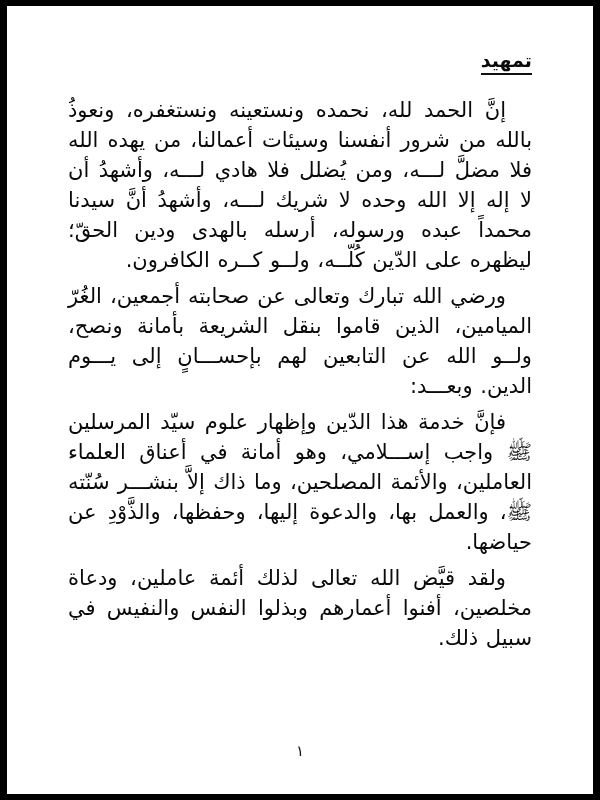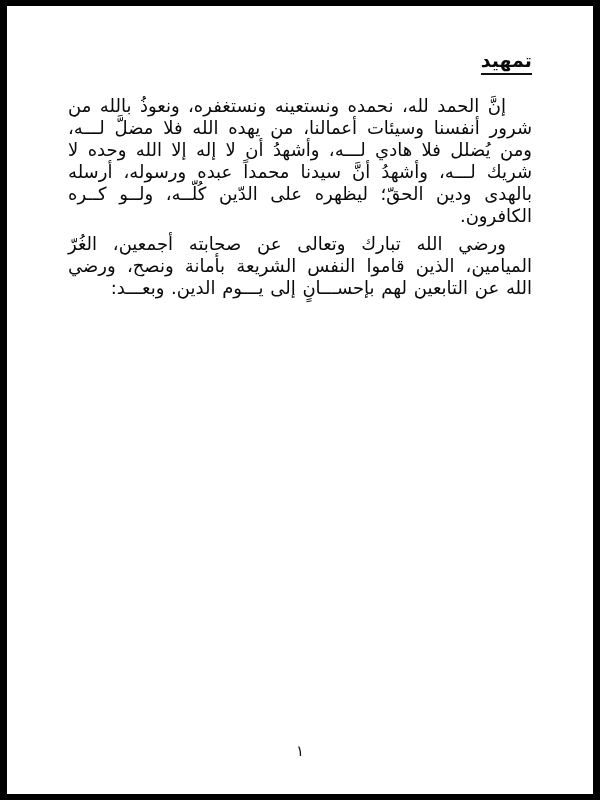--- a/index.html
+++ b/index.html
@@ -50,22 +50,22 @@
     letter-spacing: 0;
   }
   .doc-title span {
     display: inline-block;
     border-bottom: 2px solid #111;
     padding-bottom: 2px;
   }
 
   .para {
     margin: 0 0 6px 0;
-    font-size: 18px;
-    line-height: 22px;
+    font-size: 21px;
+    line-height: 30px;
     text-indent: 26px;
     text-align: justify;
     text-align-last: right;
     word-spacing: 1px;
   }
 
   .page-number {
     position: absolute;
     bottom: 34px;
     left: 0;
@@ -83,20 +83,22 @@
 <div class="page">
   <div class="sheet">
 
     <div class="content">
 
       <h1 class="doc-title">
         <span>تمهيد</span>
       </h1>
 
       <p class="para">إنَّ الحمد لله، نحمده ونستعينه ونستغفره، ونعوذُ بالله من شرور أنفسنا وسيئات أعمالنا، من يهده الله فلا مضلَّ لـــه، ومن يُضلل فلا هادي لـــه، وأشهدُ أن لا إله إلا الله وحده لا شريك لـــه، وأشهدُ أنَّ سيدنا محمداً عبده ورسوله، أرسله بالهدى ودين الحقّ؛ ليظهره على الدّين كُلّــه، ولــو كــره الكافرون.</p>
-      <p class="para">ورضي الله تبارك وتعالى عن صحابته أجمعين، الغُرّ الميامين، الذين قاموا النفس الشريعة بأمانة ونصح، ورضي الله عن التابعين لهم بإحســـانٍ إلى يـــوم الدين. وبعـــد:</p>
+      <p class="para">ورضي الله تبارك وتعالى عن صحابته أجمعين، الغُرّ الميامين، الذين قاموا بنقل الشريعة بأمانة ونصح، ولــو الله عن التابعين لهم بإحســـانٍ إلى يـــوم الدين. وبعـــد:</p>
+      <p class="para">فإنَّ خدمة هذا الدّين وإظهار علوم سيّد المرسلين ﷺ واجب إســـلامي، وهو أمانة في أعناق العلماء العاملين، والأئمة المصلحين، وما ذاك إلاَّ بنشـــر سُنّته ﷺ، والعمل بها، والدعوة إليها، وحفظها، والذَّوْدِ عن حياضها.</p>
+      <p class="para">ولقد قيَّض الله تعالى لذلك أئمة عاملين، ودعاة مخلصين، أفنوا أعمارهم وبذلوا النفس والنفيس في سبيل ذلك.</p>
 
     </div>
 
     <div class="page-number">١</div>
 
   </div>
 </div>
 
 </body></html>

